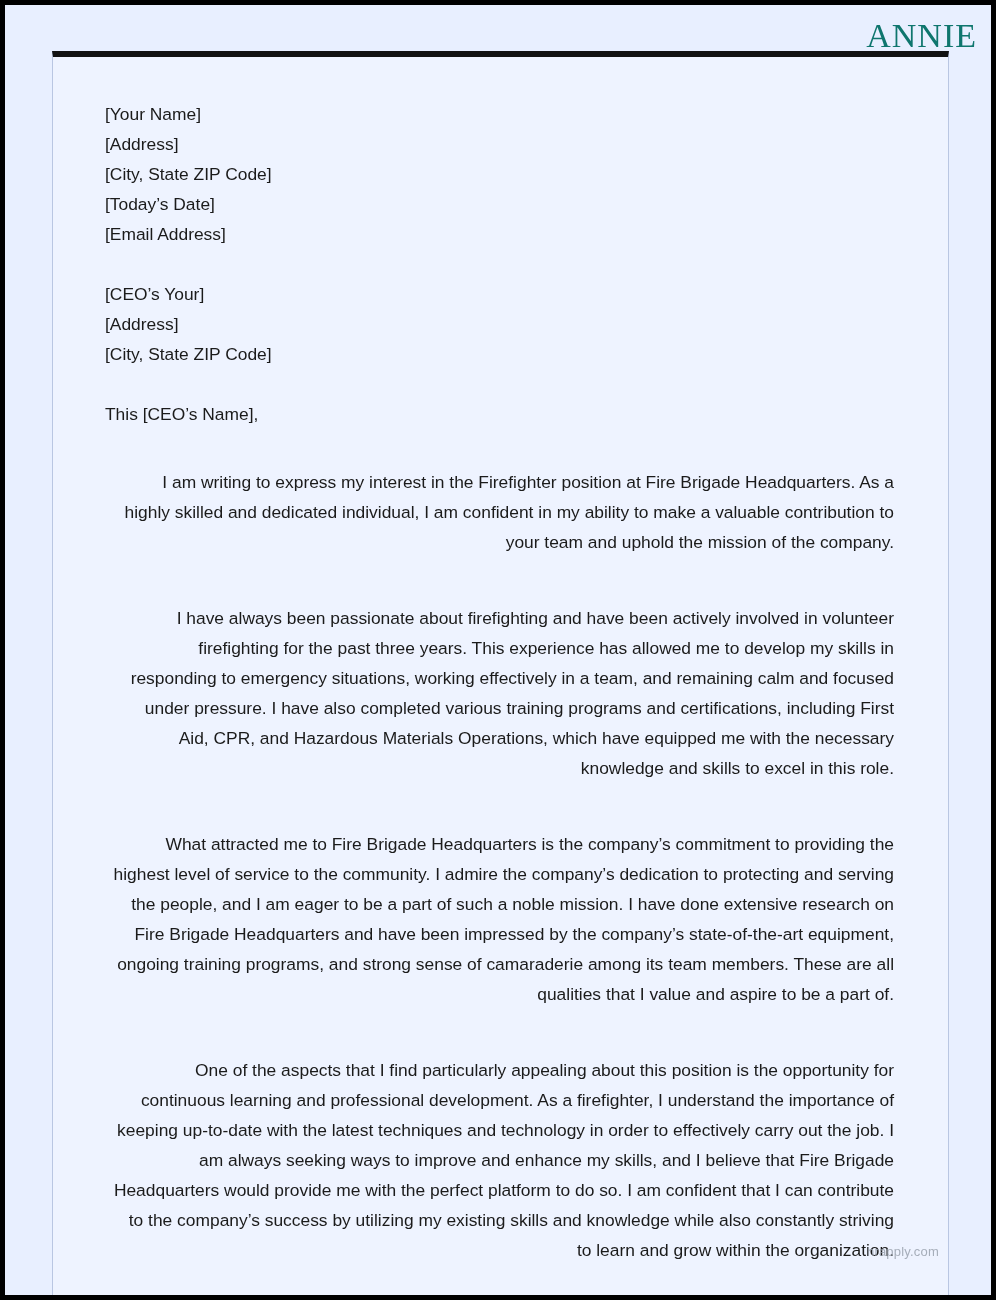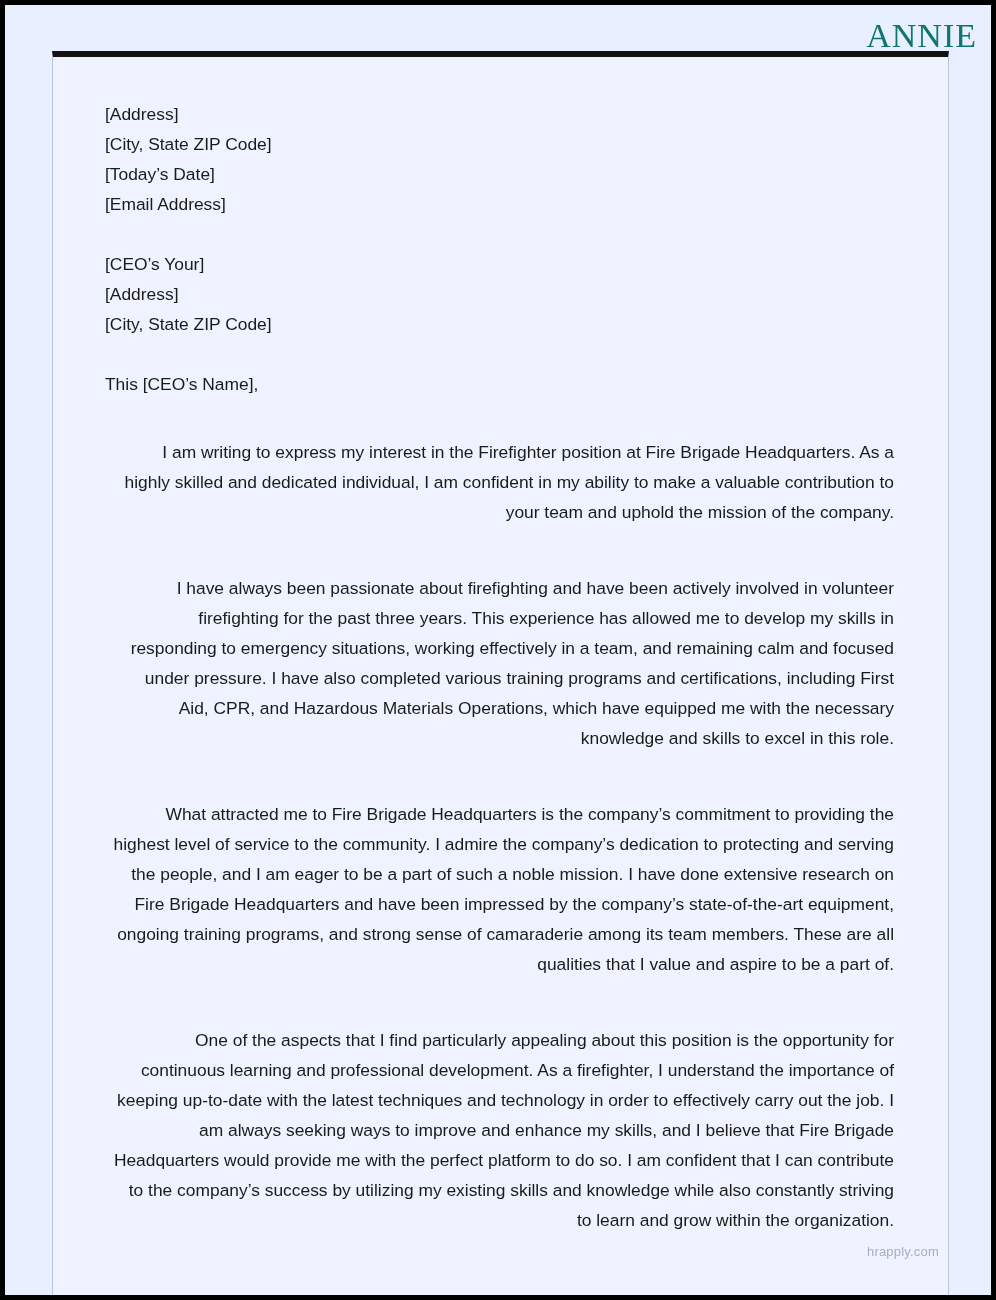--- a/index.html
+++ b/index.html
@@ -78,20 +78,21 @@
 <body>
 
 <div class="page">
 
   <div class="brand-name">ANNIE</div>
 
   <div class="letter-frame">
     <div class="letter-body">
 
       <div class="block">
+        <div class="addr-line">[Your Name]</div>
         <div class="addr-line">[Address]</div>
         <div class="addr-line">[City, State ZIP Code]</div>
         <div class="addr-line">[Today’s Date]</div>
         <div class="addr-line">[Email Address]</div>
       </div>
 
       <div class="spacer"></div>
 
       <div class="block">
         <div class="addr-line">[CEO’s Your]</div>

